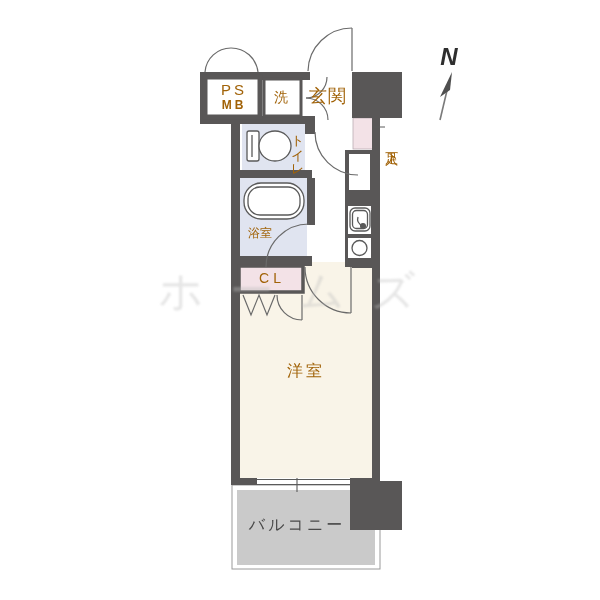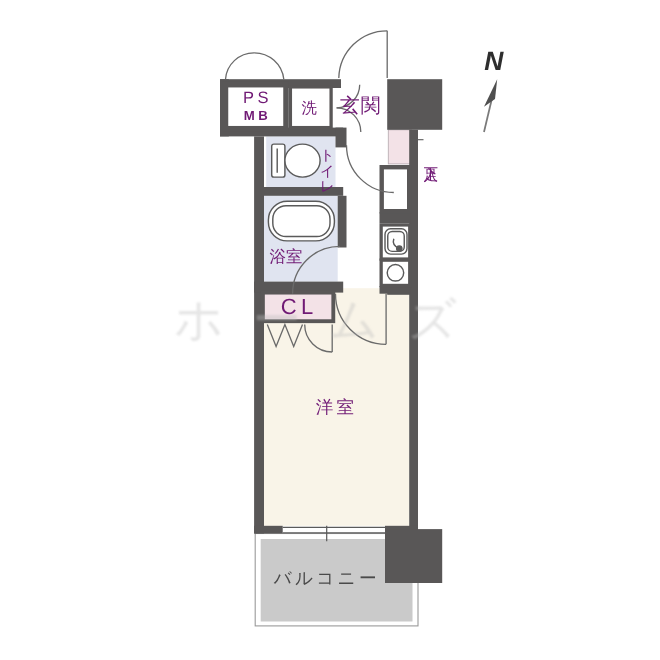--- a/index.html
+++ b/index.html
@@ -1,19 +1,19 @@
 <!DOCTYPE html>
 <html><head>
 <meta charset="utf-8">
 <style>
   html,body{margin:0;padding:0;background:#ffffff;}
   #canvas{position:relative;width:600px;height:600px;background:#ffffff;overflow:hidden;
           font-family:"Liberation Sans","DejaVu Sans",sans-serif;}
   svg{position:absolute;left:0;top:0;}
-  .label{position:absolute;transform:translate(-50%,-50%);color:#701a75;white-space:nowrap;
+  .label{position:absolute;transform:translate(-50%,-50%);color:#a16207;white-space:nowrap;
          z-index:5;line-height:1.1;}
   .vert{writing-mode:vertical-rl;text-orientation:upright;}
   .wm{position:absolute;transform:translate(-50%,-50%);color:#bdbdbd;opacity:.38;
       filter:blur(1px);font-size:44px;letter-spacing:26px;z-index:4;white-space:nowrap;}
   .north-n{font-style:italic;font-weight:bold;color:#2e2e2e;}
 </style>
 </head>
 <body>
 
 <div id="canvas">
@@ -97,19 +97,19 @@
   </svg>
 
   <div class="wm" style="left:300px;top:291px;">ホームズ</div>
 
   <div class="label" style="left:234px;top:90px;font-size:15px;letter-spacing:3px;">PS</div>
   <div class="label" style="left:234px;top:106px;font-size:12px;letter-spacing:3px;font-weight:bold;">MB</div>
   <div class="label" style="left:281px;top:98px;font-size:14px;">洗</div>
   <div class="label" style="left:328px;top:97px;font-size:18px;letter-spacing:1px;">玄関</div>
   <div class="label vert" style="left:391px;top:142px;font-size:13px;">下足入</div>
   <div class="label vert" style="left:297px;top:148px;font-size:13px;">トイレ</div>
-  <div class="label" style="left:260px;top:234px;font-size:15px;">浴室</div>
-  <div class="label" style="left:272px;top:279px;font-size:20px;letter-spacing:4px;">CL</div>
+  <div class="label" style="left:260px;top:234px;font-size:12px;">浴室</div>
+  <div class="label" style="left:272px;top:279px;font-size:14px;letter-spacing:4px;">CL</div>
   <div class="label" style="left:306px;top:371px;font-size:16px;letter-spacing:3px;">洋室</div>
-  <div class="label" style="left:297px;top:527px;font-size:16px;letter-spacing:3px;color:#4a4a4a;">バルコニー</div>
+  <div class="label" style="left:297px;top:527px;font-size:16px;letter-spacing:3px;color:#4a4a4a;font-family:Liberation Mono, monospace;">バルコニー</div>
   <div class="label north-n" style="left:449px;top:57px;font-size:24px;">N</div>
 
 </div>
 
 </body></html>

